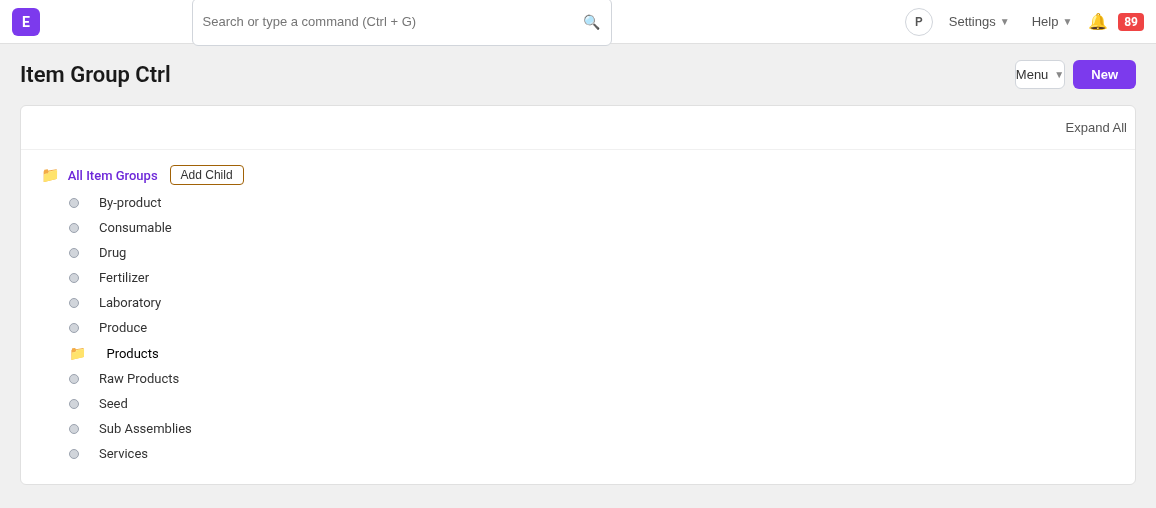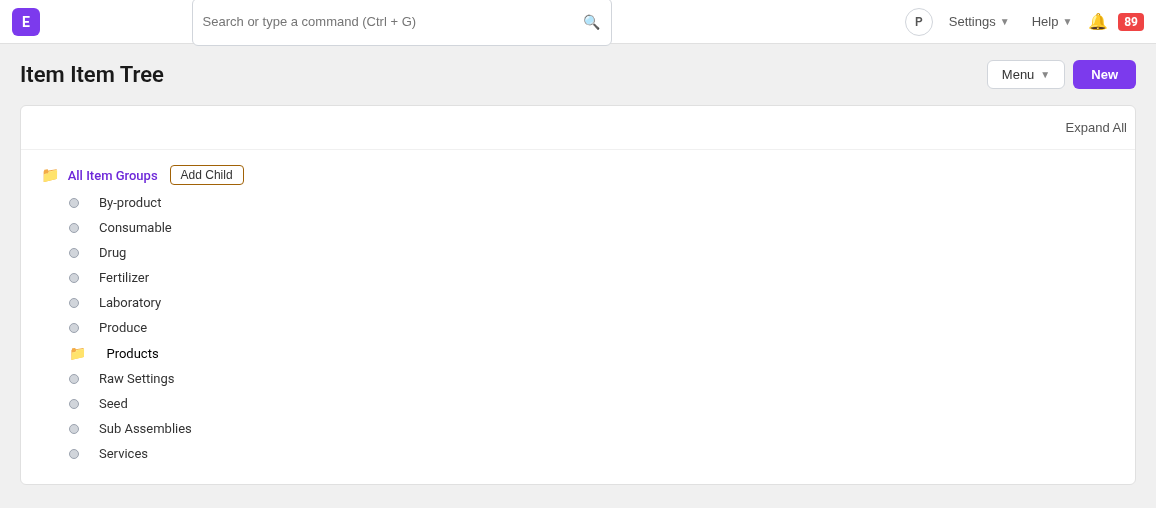--- a/index.html
+++ b/index.html
@@ -79,21 +79,21 @@
       background: #f0f0f0;
     }
     .page-title {
       font-size: 22px; font-weight: 600; color: #1a1a1a;
     }
     .page-header-actions { display: flex; gap: 8px; }
     .menu-btn {
       display: flex; align-items: center; gap: 6px;
       border: 1px solid #d1d5db;
       background: #fff;
-      padding: 6px 14px;
+      padding: 6px 0;
       border-radius: 6px;
       font-size: 13px; font-weight: 500; color: #333;
       cursor: pointer;
     }
     .new-btn {
       background: #7c3aed;
       color: #fff;
       border: none;
       padding: 6px 18px;
       border-radius: 6px;
@@ -180,21 +180,21 @@
     <button class="navbar-help-btn">
       <span>Help</span>
       <span class="chevron">▼</span>
     </button>
     <span class="navbar-bell">🔔</span>
     <span class="navbar-notification-badge">89</span>
   </div>
 </nav>
 
 <div class="page-header">
-  <h1 class="page-title">Item Item Tree</h1>
+  <h1 class="page-title">Item Group Ctrl</h1>
   <div class="page-header-actions">
     <button class="menu-btn">
       <span>Menu</span>
       <span class="chevron">▼</span>
     </button>
     <button class="new-btn">New</button>
   </div>
 </div>
 
 <div class="content-wrapper">
@@ -234,21 +234,21 @@
         <div class="tree-item">
           <div class="dot-icon"></div>
           <span class="tree-item-label">Produce</span>
         </div>
         <div class="tree-item tree-folder-item">
           <span class="small-folder-icon">📁</span>
           <span class="tree-folder-label">Products</span>
         </div>
         <div class="tree-item">
           <div class="dot-icon"></div>
-          <span class="tree-item-label">Raw Settings</span>
+          <span class="tree-item-label">Raw Products</span>
         </div>
         <div class="tree-item">
           <div class="dot-icon"></div>
           <span class="tree-item-label">Seed</span>
         </div>
         <div class="tree-item">
           <div class="dot-icon"></div>
           <span class="tree-item-label">Sub Assemblies</span>
         </div>
         <div class="tree-item">

